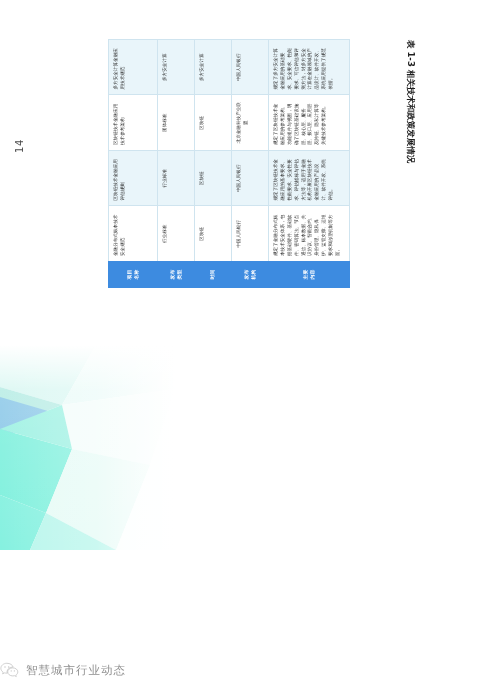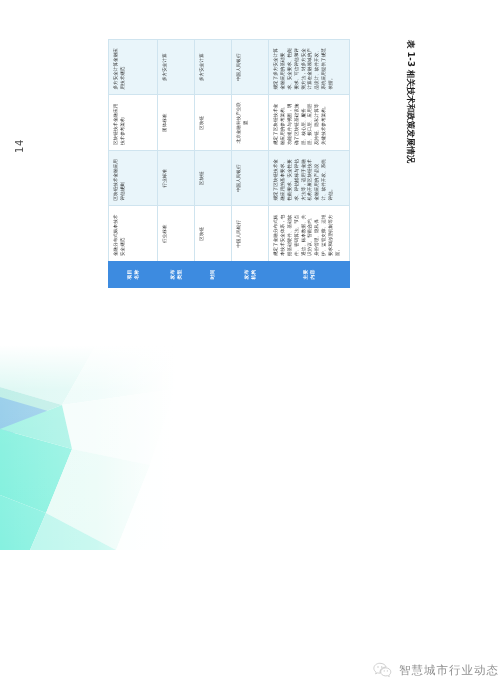--- a/index.html
+++ b/index.html
@@ -79,21 +79,21 @@
     position:absolute;left:420px;top:40px;
     width:180px;height:18px;line-height:18px;
     font-size:8.5px;color:#1f1f1f;font-weight:600;
     transform:rotate(90deg);transform-origin:top left;
     white-space:nowrap;
   }
 
   
   #footer-brand{
     position:absolute;left:0;bottom:6px;width:499px;height:26px;
-    display:flex;align-items:center;justify-content:flex-end;gap:7px;font-family:Liberation Serif, serif;
+    display:flex;align-items:center;justify-content:flex-start;gap:7px;font-family:Liberation Serif, serif;
   }
   #footer-brand .wx-icon{display:block;width:19px;height:16px;opacity:.55;}
   #footer-brand .brand-text{
     font-size:11.5px;color:#8f8f8f;letter-spacing:1px;
   }
 </style>
 </head>
 <body>
 
 <div class="page" id="page-14">

